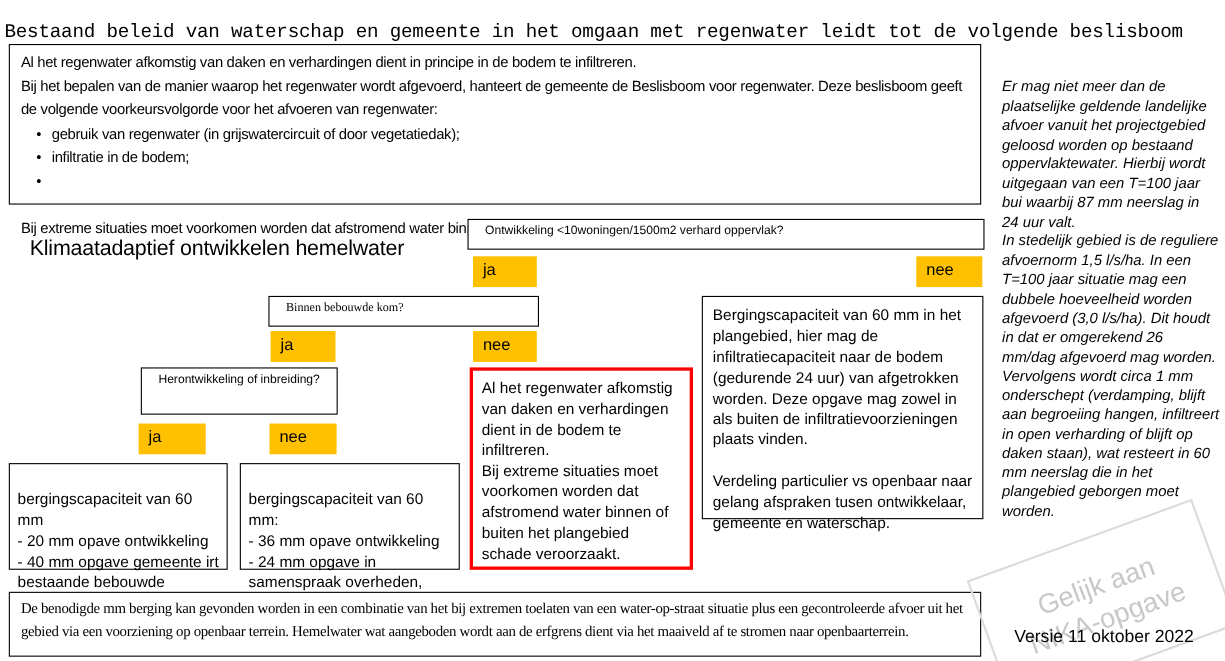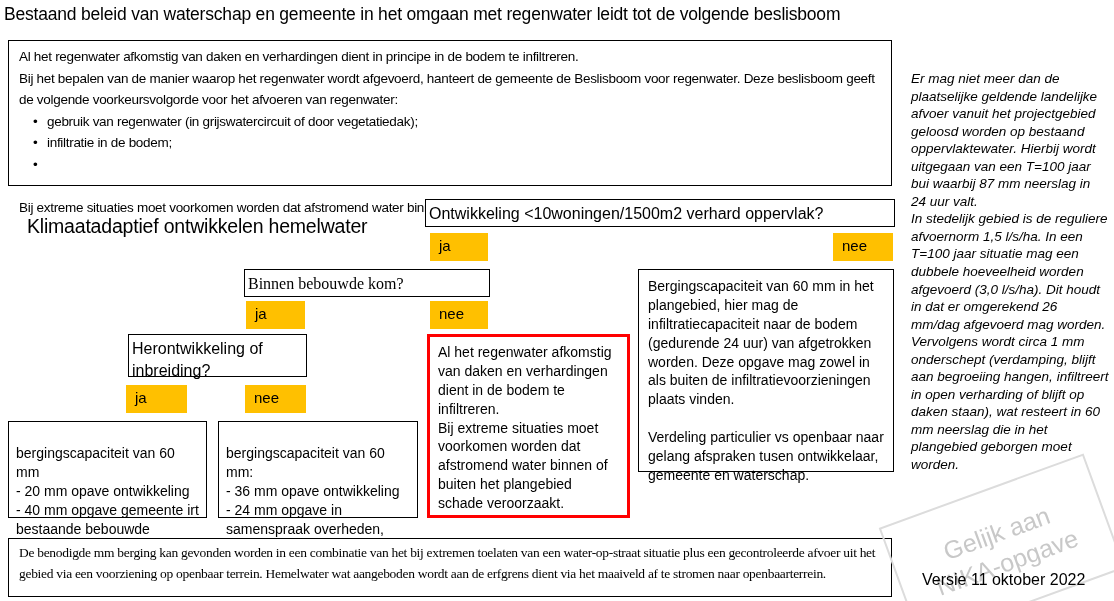--- a/index.html
+++ b/index.html
@@ -9,23 +9,24 @@
     width: 1114px;
     height: 601px;
     background: #ffffff;
     font-family: "Liberation Sans", sans-serif;
     color: #000000;
     overflow: hidden;
   }
   .abs { position: absolute; }
 
   .doc-title {
-    left: 4px; top: 4px; width: 920px;
+    left: 4px; top: 20px; width: 920px;
     font-size: 17.5px; letter-spacing: -0.2px;
     white-space: nowrap;
+    font-family: Liberation Mono, monospace;
   }
 
   .outline-box {
     border: 1.5px solid #000000;
     background: #ffffff;
   }
 
   .intro-box {
     left: 8px; top: 40px; width: 884px; height: 146px;
     padding: 5px 10px;
@@ -41,21 +42,21 @@
     white-space: pre-line;
   }
 
   .fc-heading {
     left: 27px; top: 215px; width: 400px;
     font-size: 19.5px; letter-spacing: -0.2px;
   }
 
   .q-box {
     border: 1.5px solid #000000; background: #ffffff;
-    font-size: 16px; padding: 3px 3px; line-height: 1.35;
+    font-size: 11px; padding: 3px 15px; line-height: 1.35;
   }
   .tag {
     background: #FFC000;
     font-size: 15px; padding: 4px 0 0 9px;
   }
   .result-box {
     border: 1.5px solid #000000; background: #ffffff;
     font-size: 14px; padding: 22px 7px; line-height: 1.35;
     white-space: pre-line;
   }

